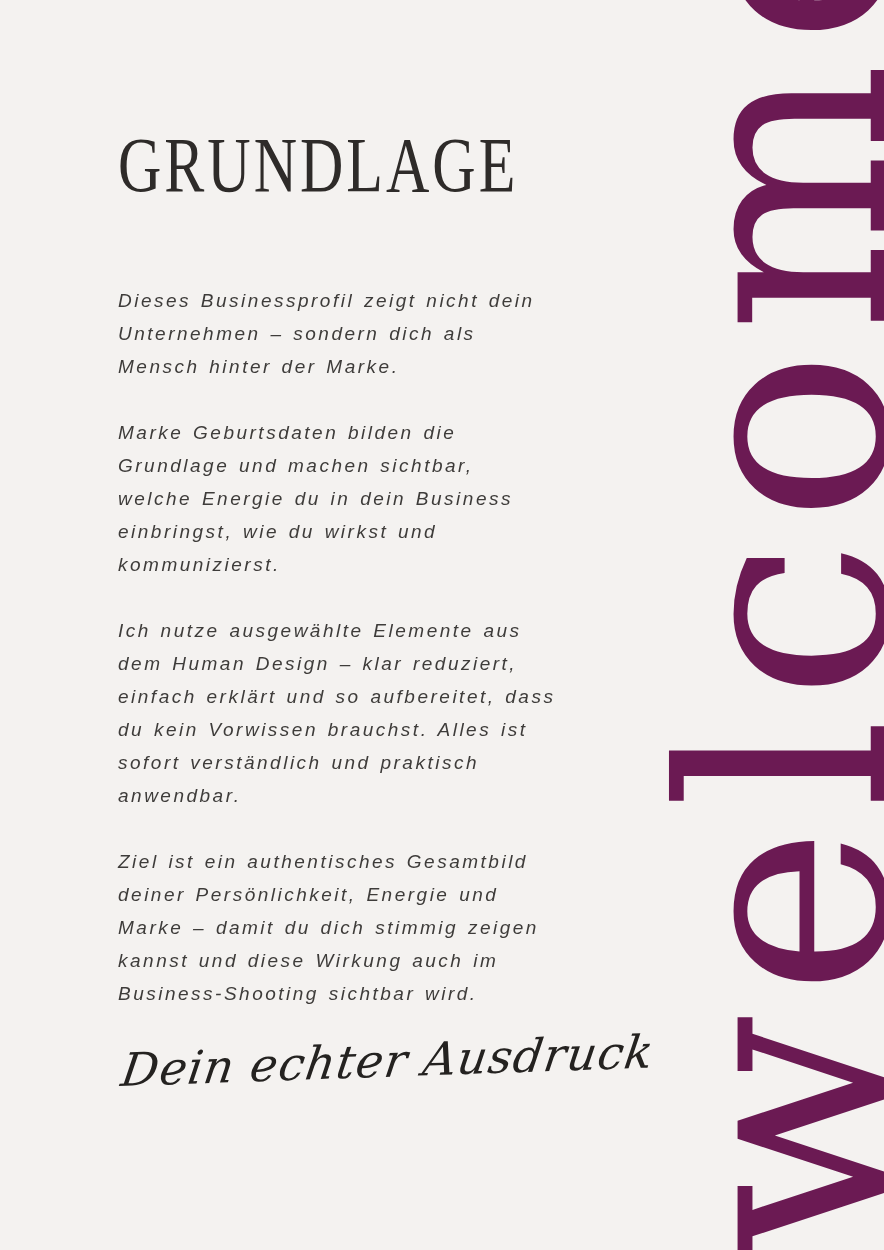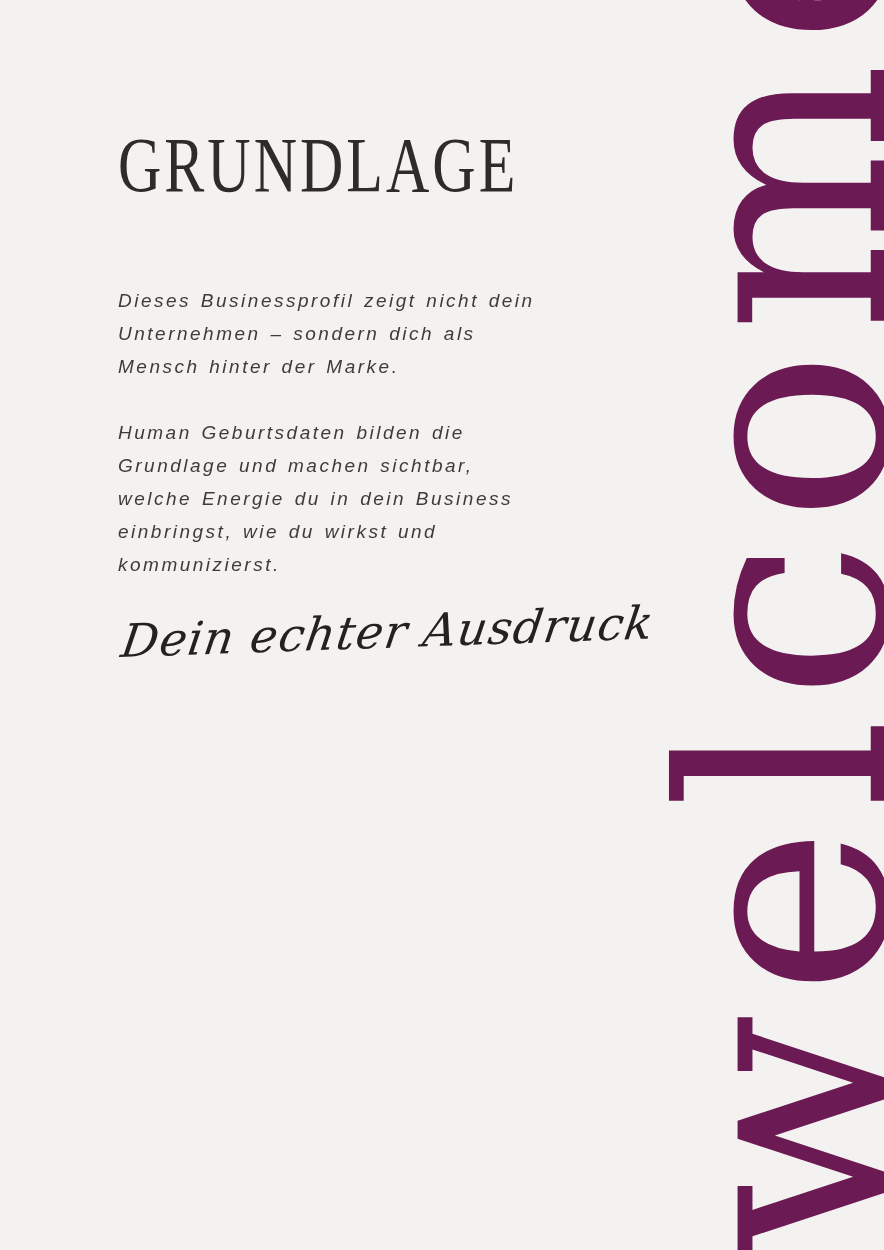--- a/index.html
+++ b/index.html
@@ -84,24 +84,35 @@
   <div class="welcome-vertical">welcome</div>
 
   <div class="content">
 
     <h1 class="page-title">GRUNDLAGE</h1>
 
     <div class="body-copy">
       <p>Dieses Businessprofil zeigt nicht dein
 Unternehmen – sondern dich als
 Mensch hinter der Marke.</p>
-      <p>Human Geburtsdaten bilden die
+      <p>Marke Geburtsdaten bilden die
 Grundlage und machen sichtbar,
 welche Energie du in dein Business
 einbringst, wie du wirkst und
 kommunizierst.</p>
+      <p>Ich nutze ausgewählte Elemente aus
+dem Human Design – klar reduziert,
+einfach erklärt und so aufbereitet, dass
+du kein Vorwissen brauchst. Alles ist
+sofort verständlich und praktisch
+anwendbar.</p>
+      <p>Ziel ist ein authentisches Gesamtbild
+deiner Persönlichkeit, Energie und
+Marke – damit du dich stimmig zeigen
+kannst und diese Wirkung auch im
+Business-Shooting sichtbar wird.</p>
     </div>
 
     <div class="signature">Dein echter Ausdruck</div>
 
   </div>
 
 </div>
 
 </body></html>

